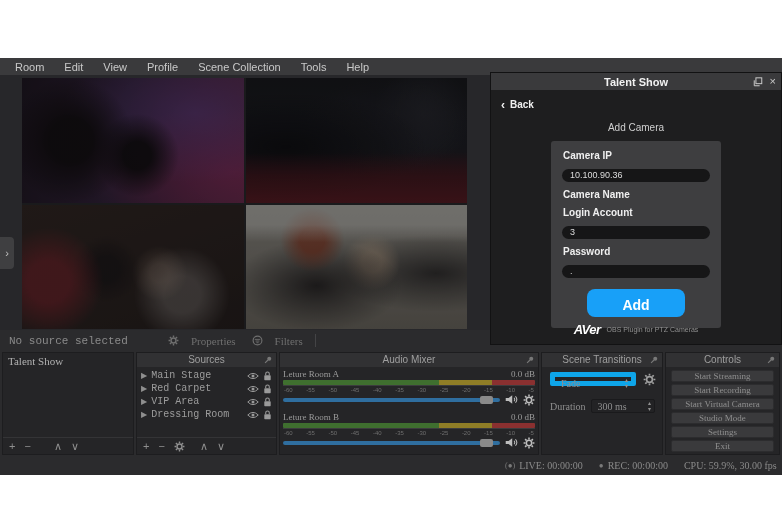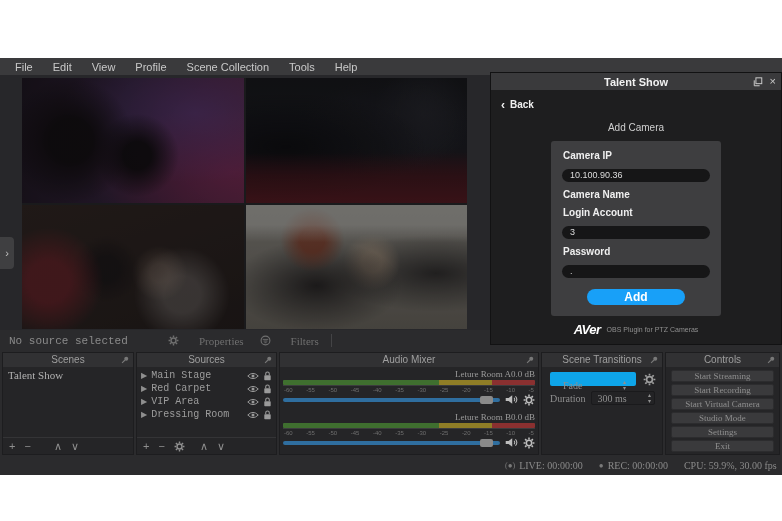--- a/index.html
+++ b/index.html
@@ -56,21 +56,21 @@
                color:#c0c0c0; font-size:11px; cursor:pointer; padding:0; }
   .edge-right { position:absolute; left:766px; top:178px; width:16px; height:40px;
                 background:#161617; border:none; border-radius:5px 0 0 5px;
                 color:#d8d8d8; font-size:12px; cursor:pointer; padding:0; }
 
   
   .srcbar { position:absolute; left:0; top:272px; width:490px; height:21px;
             display:flex; align-items:center; background:#2b2b2d; }
   .srcbar .status { color:#8a8a8a; font-family:Liberation Mono, monospace;
                     font-size:11px; padding-left:9px; width:160px; }
-  .tbtn { display:flex; align-items:center; gap:20px; color:#6f6f6f;
+  .tbtn { display:flex; align-items:center; gap:12px; color:#6f6f6f;
           font-family:"Liberation Serif", serif; font-size:11px; padding:0 8px;
           cursor:default; }
   .vsep { width:1px; height:13px; background:#444446; margin-left:4px; }
 
   
   .panel { position:absolute; top:294px; height:103px; background:#252527;
            border:1px solid #1d1d1f; overflow:hidden; }
   .phead { height:14px; background:#313133; color:#9f9f9f; font-size:10px;
            text-align:center; line-height:14px; position:relative; }
   .pinbtn { position:absolute; right:3px; top:2px; width:10px; height:10px;
@@ -89,36 +89,36 @@
           gap:4px; cursor:pointer; }
   .srow .play { color:#8f8f8f; font-size:8px; }
   .srow .sname { flex:1; color:#9c9c9c; font-family:Liberation Mono, monospace;
                  font-size:10px; white-space:nowrap; overflow:hidden; }
   .srow svg { flex:none; }
 
   
   .p-mixer { left:279px; width:260px; }
   .mixbody { position:absolute; top:14px; left:0; right:0; bottom:0; overflow:hidden; }
   .chan { padding:2px 3px 0 3px; }
-  .chead { display:flex; justify-content:flex-end; color:#9a9a9a;
+  .chead { display:flex; justify-content:space-between; color:#9a9a9a;
            font-family:"Liberation Serif", serif; font-size:9px; height:10px; }
   .meter { height:5px; border-radius:1px; margin-top:1px;
            background:linear-gradient(90deg,#3f6f2f 0 62%,#8f7d26 62% 83%,#8a3030 83% 100%); }
   .ticks { display:flex; justify-content:space-between; height:8px;
            padding:0 1px; border-top:1px solid #3c3c3e; }
   .ticks span { color:#6e6e6e; font-size:6px; line-height:8px; }
   .sliderrow { display:flex; align-items:center; gap:5px; height:13px; }
   .track { position:relative; flex:1; height:4px; background:#2f6e9f; border-radius:2px; }
   .handle { position:absolute; left:91%; top:-2px; width:13px; height:8px;
             background:#8a8a8a; border-radius:2px; cursor:grab; }
 
   
   .p-trans { left:541px; width:122px; }
-  .selbox { position:relative; margin:5px 7px 0 8px; height:14px; background:#232325;
-            border:7px solid #0ea5e9; border-radius:2px; color:#8f8f8f;
+  .selbox { position:relative; margin:5px 7px 8px 8px; height:14px; background:#232325;
+            border:5px solid #0ea5e9; border-radius:2px; color:#8f8f8f;
             font-family:"Liberation Serif", serif; font-size:10px;
             line-height:13px; padding:0 14px 0 6px; cursor:pointer; }
   .selbox .carets, .spin .carets { position:absolute; right:3px; top:0px;
             display:flex; flex-direction:column; line-height:6px;
             font-size:6px; color:#8f8f8f; }
   .transrow1 { display:flex; align-items:flex-start; }
   .transrow1 .selbox { flex:1; }
   .tgear { margin:6px 6px 0 0; cursor:pointer; }
   .durrow { display:flex; align-items:center; margin:5px 7px 0 8px; gap:5px; }
   .durlabel { color:#8f8f8f; font-family:"Liberation Serif", serif; font-size:10px; }
@@ -156,38 +156,38 @@
   .backrow .bc { font-size:12px; line-height:10px; }
   .dheading { text-align:center; color:#cfcfcf; font-size:10px; margin-top:12px; }
   .card { width:170px; margin:8px auto 0; background:#3e3e40; border-radius:3px;
           padding:9px 11px 10px; }
   .card label { display:block; color:#efefef; font-size:10px; font-weight:bold;
                 margin:7px 1px 3px; }
   .card label:first-child { margin-top:0; }
   .card input { width:100%; height:13px; background:#161617; border:none;
                 border-radius:7px; color:#dcdcdc; font-size:9px; padding:0 8px;
                 font-family:"Liberation Sans", sans-serif; }
-  .addbtn { display:block; width:98px; height:16px; margin:11px auto 1px;
+  .addbtn { display:block; width:98px; height:28px; margin:11px auto 1px;
             background:#18a0f8; border:none; border-radius:8px; color:#ffffff;
-            font-size:12px; font-weight:bold; cursor:pointer; padding:0; }
+            font-size:14px; font-weight:bold; cursor:pointer; padding:8px; }
   .dfooter { position:absolute; left:0; bottom:7px; width:100%; display:flex;
              justify-content:center; align-items:center; gap:6px; }
   .aver { color:#ffffff; font-size:13px; font-weight:900; font-style:italic;
           letter-spacing:-0.5px; }
   .tagline { color:#8f8f8f; font-size:7px; }
 
   svg.ic { display:block; }
 </style>
 </head>
 <body>
 
 <div class="app">
 
   <div class="menubar">
-    <span>File</span>
+    <span>Room</span>
     <span>Edit</span>
     <span>View</span>
     <span>Profile</span>
     <span>Scene Collection</span>
     <span>Tools</span>
     <span>Help</span>
   </div>
 
   <div class="preview">
     <div class="vidgrid">
@@ -215,27 +215,20 @@
       <svg class="ic" width="11" height="11" viewBox="0 0 20 20">
         <circle cx="10" cy="10" r="8" fill="none" stroke="#6f6f6f" stroke-width="2"></circle>
         <path d="M5 8h10M6.5 11h7M8 14h4" stroke="#6f6f6f" stroke-width="1.6"></path>
       </svg>
       <span>Filters</span>
     </span>
     <span class="vsep"></span>
   </div>
 
   <div class="panel p-scenes">
-    <div class="phead">
-      <span>Scenes</span>
-      <svg class="pinbtn ic" viewBox="0 0 12 12">
-        <circle cx="7.5" cy="4.5" r="2.4" fill="#8a8a8a"></circle>
-          <path d="M6 6L2.5 9.5" stroke="#8a8a8a" stroke-width="1.3"></path>
-      </svg>
-    </div>
     <div class="scene-item">Talent Show</div>
     <div class="ptools">
       <span>+</span>
       <span>−</span>
       <span style="margin-left:14px">∧</span>
       <span>∨</span>
     </div>
   </div>
 
   <div class="panel p-sources">

